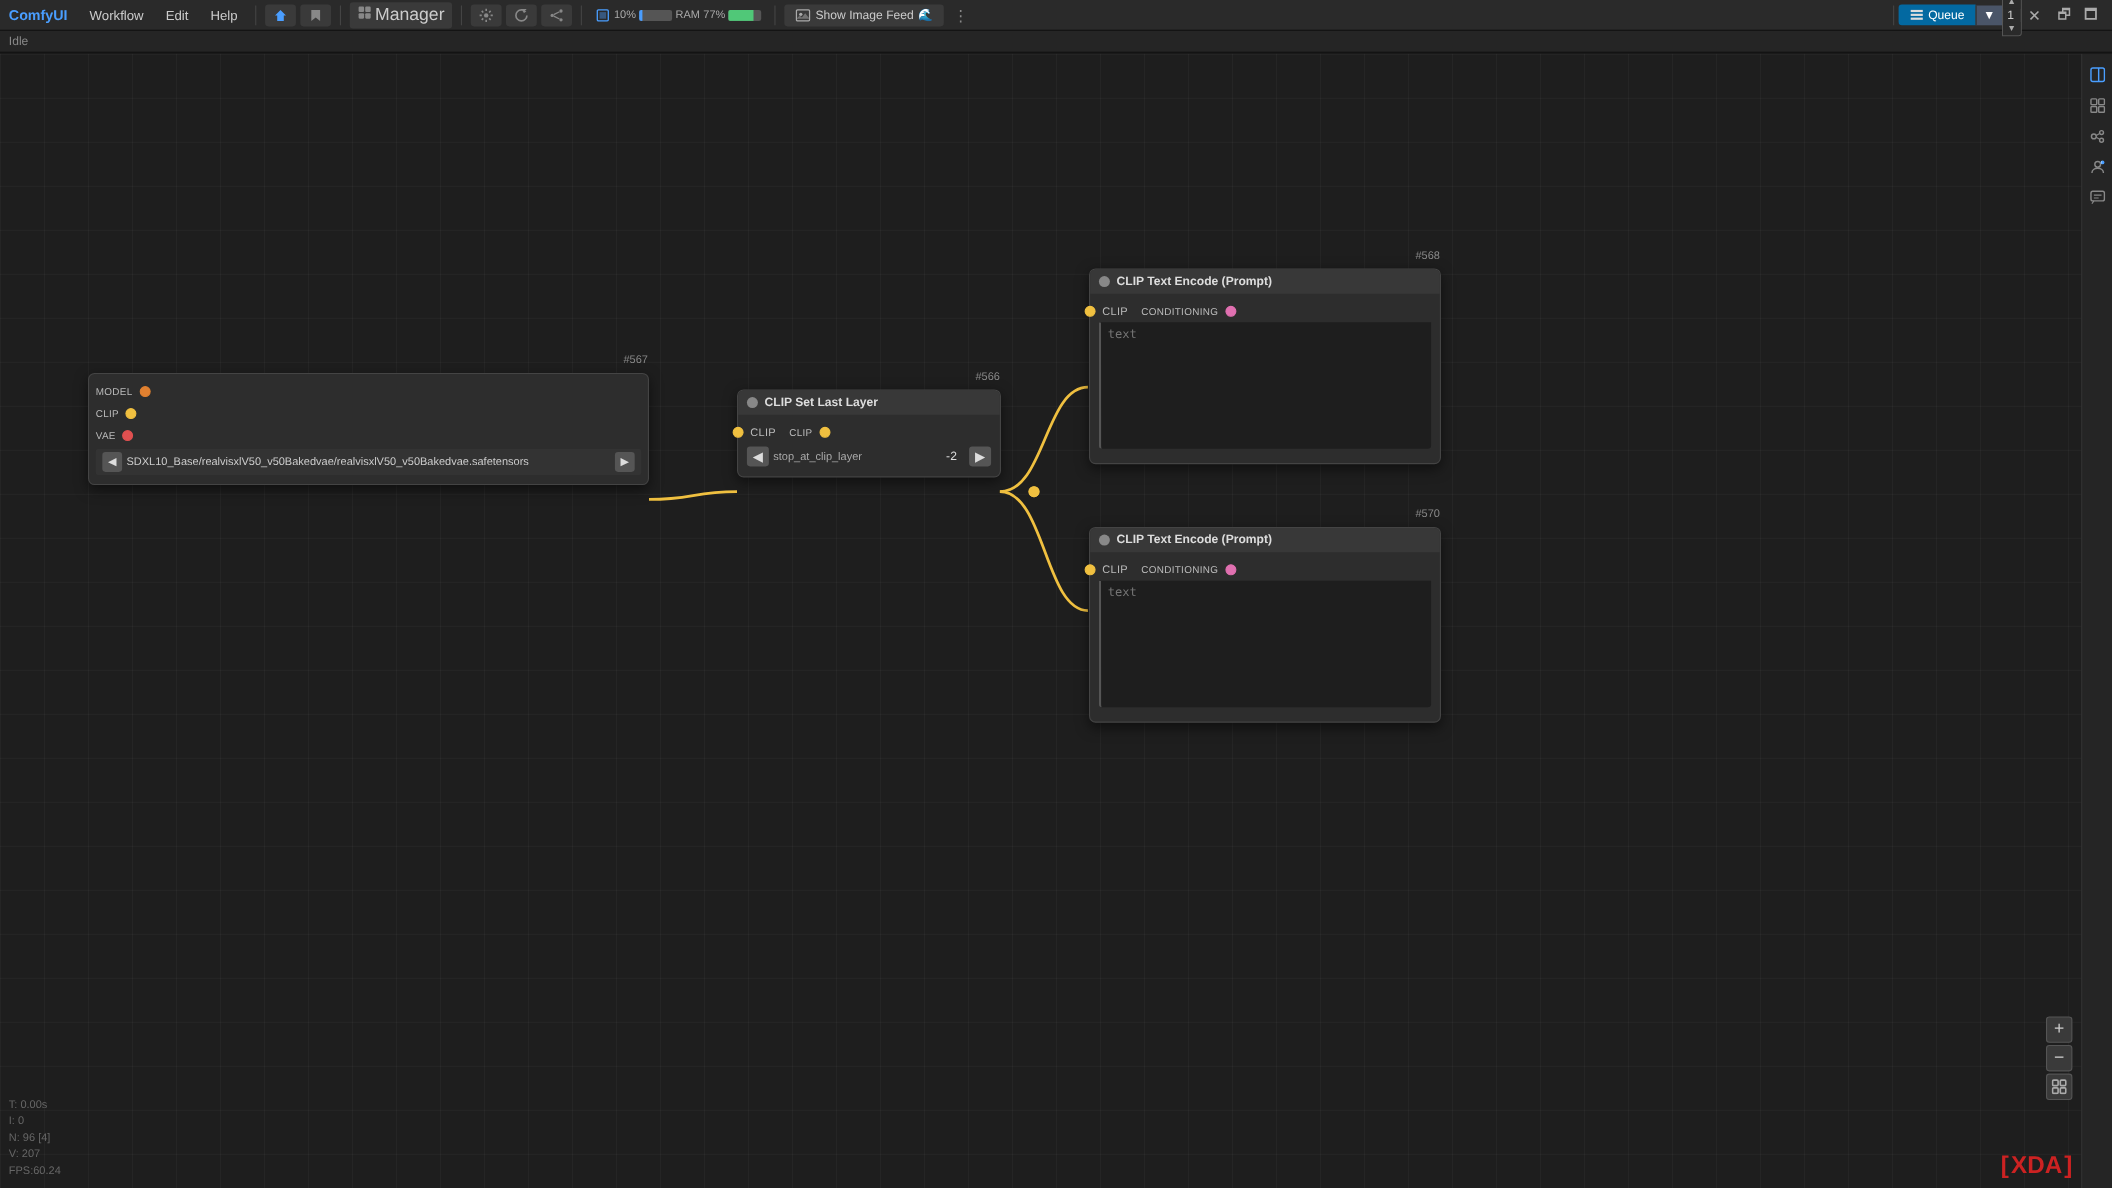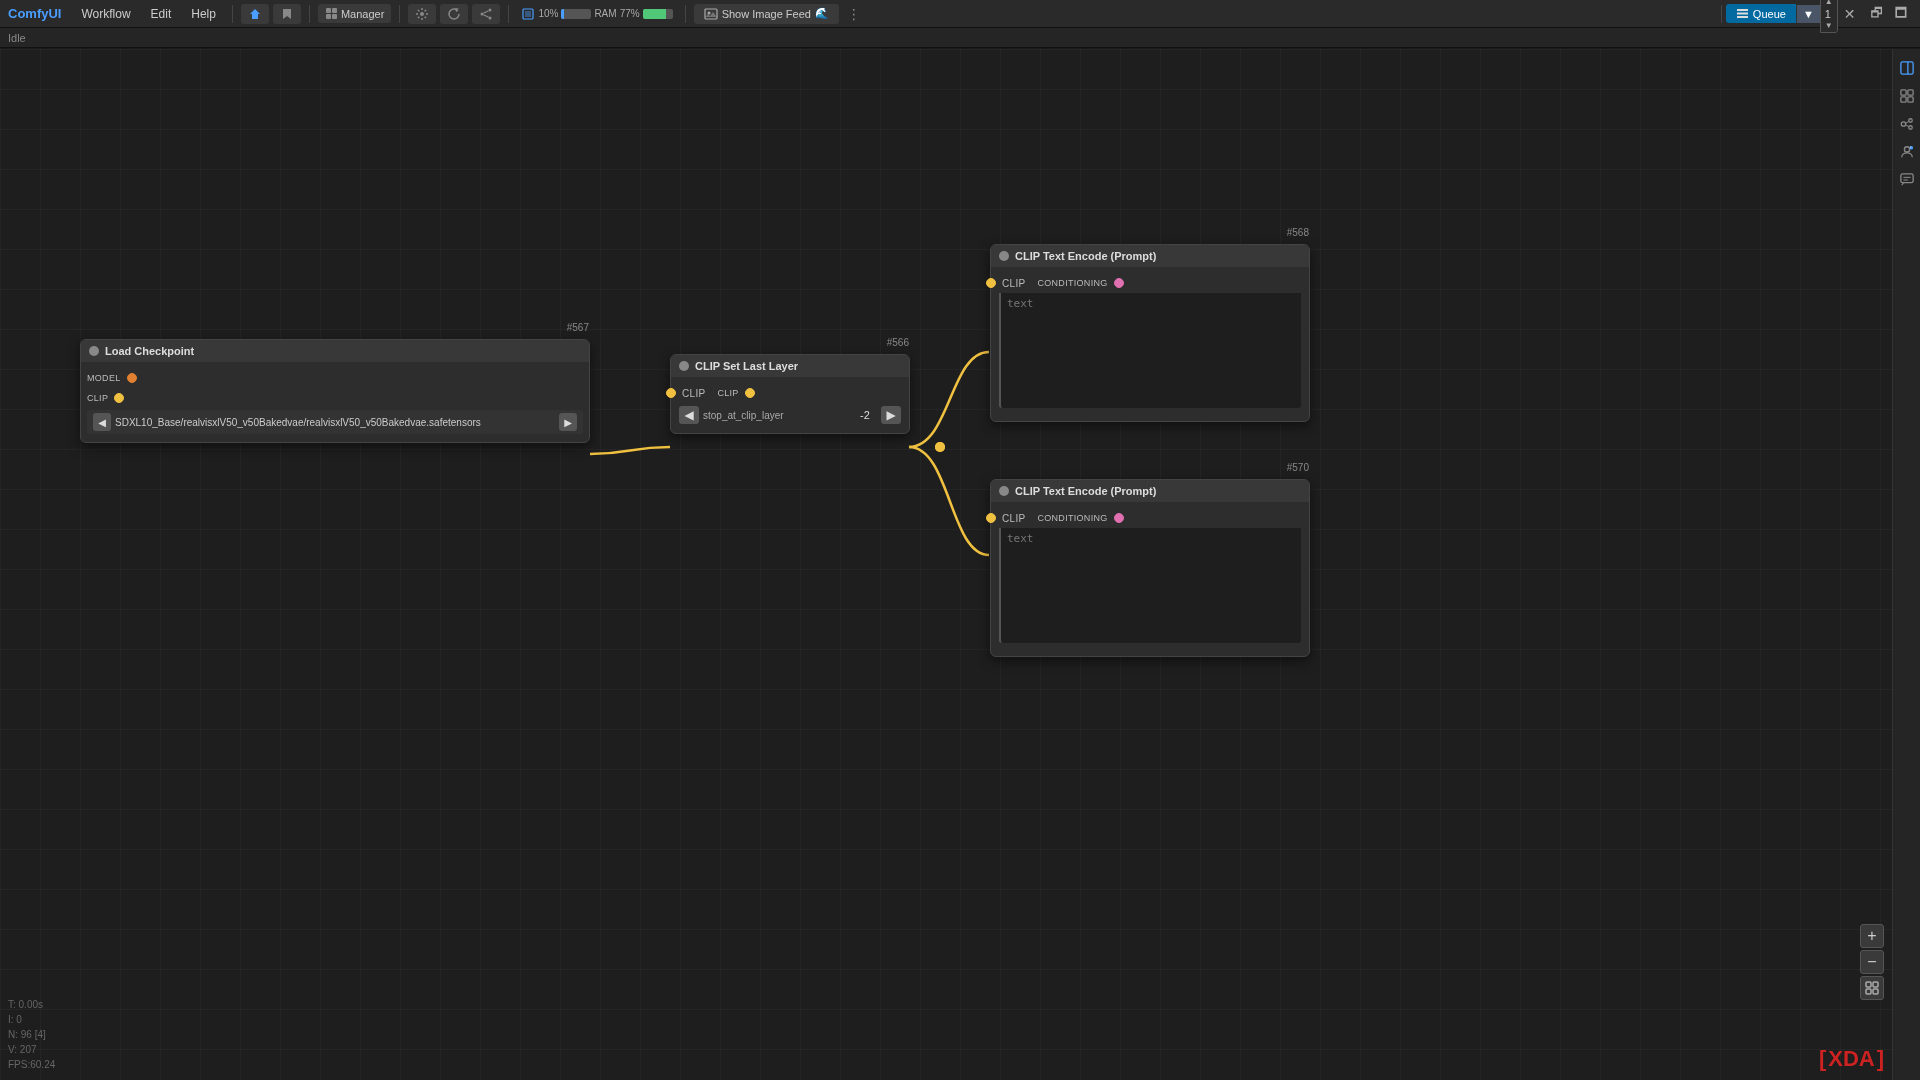--- a/index.html
+++ b/index.html
@@ -42,23 +42,23 @@
 
     .toolbar-sep { width: 1px; background: #444; height: 18px; margin: 0 4px; }
 
     .toolbar-icon-btn {
       background: #3a3a3a;
       border: none;
       color: #ccc;
       padding: 3px 7px;
       border-radius: 3px;
       cursor: pointer;
-      font-size: 11px;
-      display: flex;
-      align-items: flex-end;
+      font-size: 16px;
+      display: flex;
+      align-items: flex-start;
       gap: 3px;
     }
 
     .cpu-ram-display {
       display: flex;
       align-items: center;
       gap: 3px;
       font-size: 10px;
       color: #aaa;
       margin: 0 4px;
@@ -624,38 +624,41 @@
     <path d="M 909 398 C 950 398, 950 506, 989 506" stroke="#f0c040" stroke-width="2.5" fill="none"></path>
 
     <circle cx="940" cy="398" r="5" fill="#f0c040"></circle>
     <circle cx="940" cy="398" r="5" fill="#f0c040"></circle>
   </svg>
 
   <div class="node" id="node-load-checkpoint">
     <div style="position:relative;">
       <div class="node-id">#567</div>
     </div>
-    <div class="node-header">
-      <div class="node-dot gray"></div>
-      <span>Load Checkpoint</span>
-    </div>
     <div class="node-body">
 
       <div class="node-port-line">
         <div class="port-l"></div>
         <div class="port-r">
           <span class="pname-right">MODEL</span>
           <div class="pc pc-right" style="background:#e08030;border:1.5px solid #e08030;"></div>
         </div>
       </div>
       <div class="node-port-line">
         <div class="port-l"></div>
         <div class="port-r">
           <span class="pname-right">CLIP</span>
           <div class="pc pc-right" style="background:#f0c040;border:1.5px solid #f0c040;"></div>
+        </div>
+      </div>
+      <div class="node-port-line">
+        <div class="port-l"></div>
+        <div class="port-r">
+          <span class="pname-right">VAE</span>
+          <div class="pc pc-right" style="background:#e05050;border:1.5px solid #e05050;"></div>
         </div>
       </div>
 
       <div class="ckpt-row">
         <button class="ckpt-arrow">◀</button>
         <span class="ckpt-value">SDXL10_Base/realvisxlV50_v50Bakedvae/realvisxlV50_v50Bakedvae.safetensors</span>
         <button class="ckpt-refresh">▶</button>
       </div>
     </div>
   </div>

